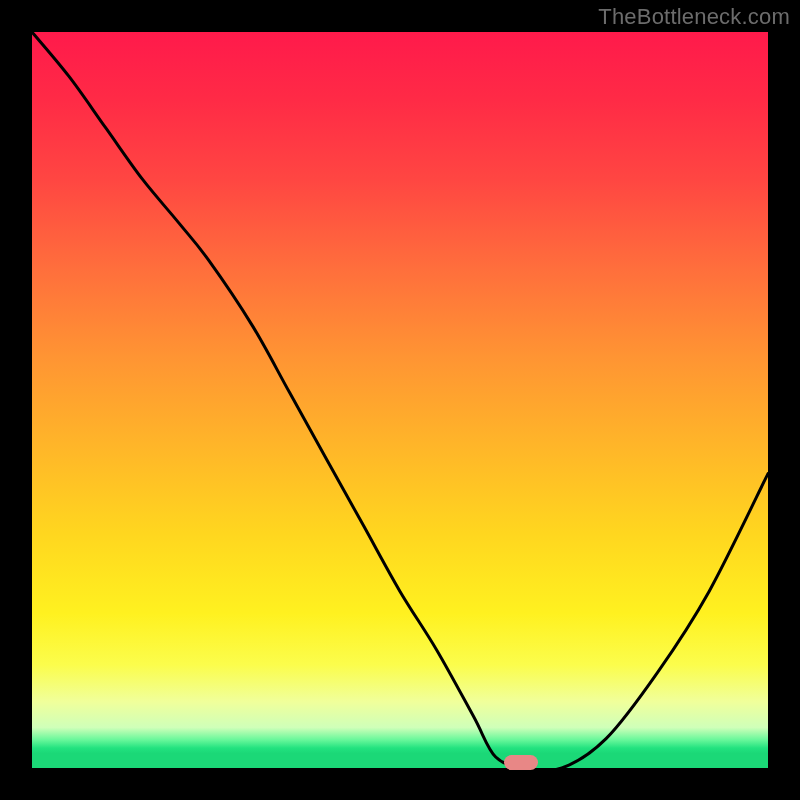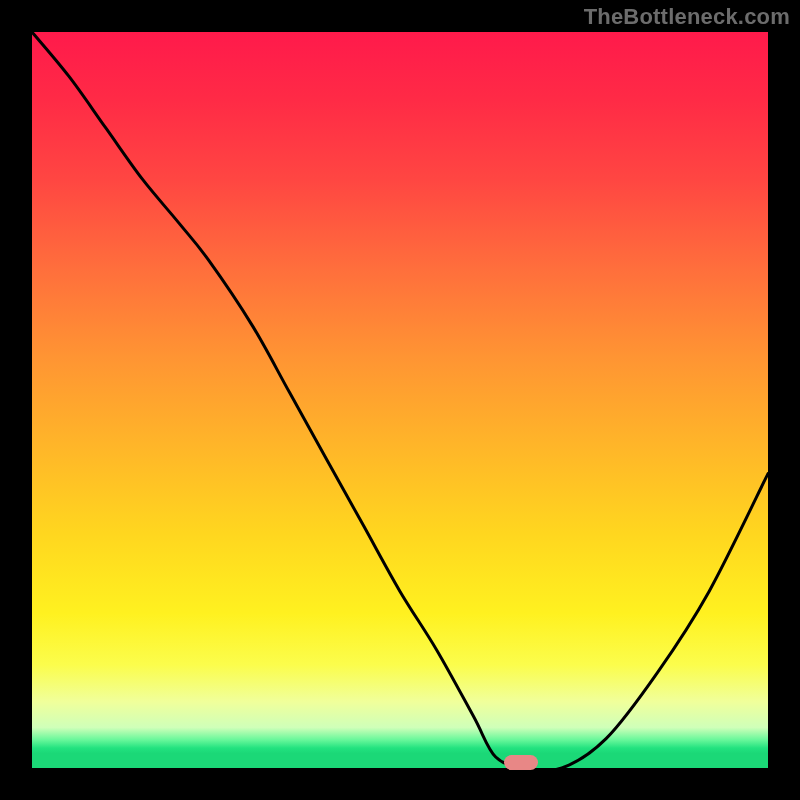--- a/index.html
+++ b/index.html
@@ -16,21 +16,21 @@
     width: 800px;
     height: 800px;
     background: #000;
   }
   .watermark {
     position: absolute;
     top: 4px;
     right: 10px;
     color: #6c6c6c;
     font-size: 22px;
-    font-weight: 700;
+    font-weight: 400;
     letter-spacing: 0.2px;
     z-index: 30;
   }
   .plot {
     position: absolute;
     left: 32px;
     top: 32px;
     width: 736px;
     height: 736px;
     background: linear-gradient(

